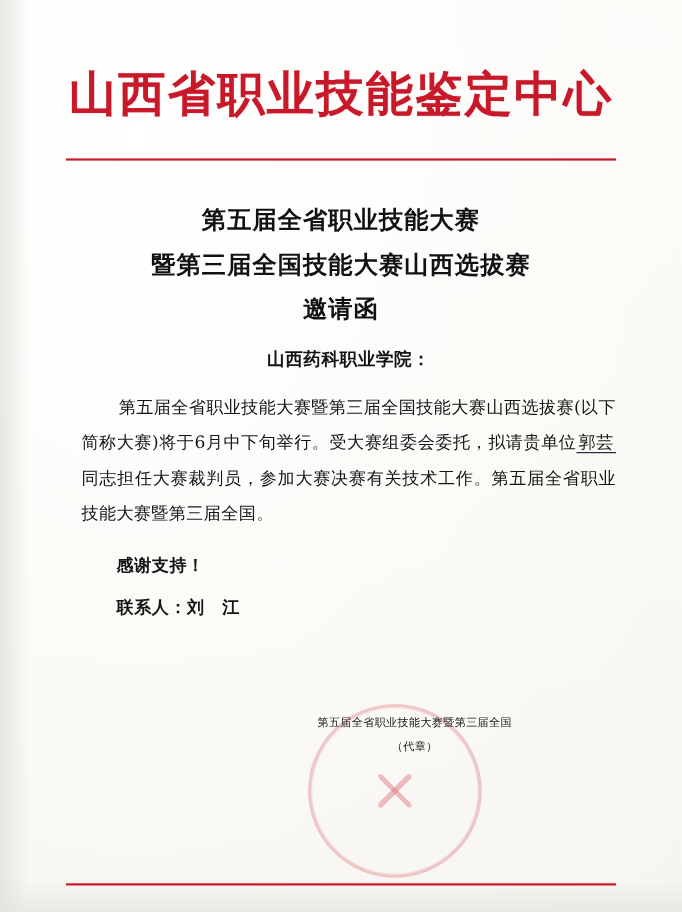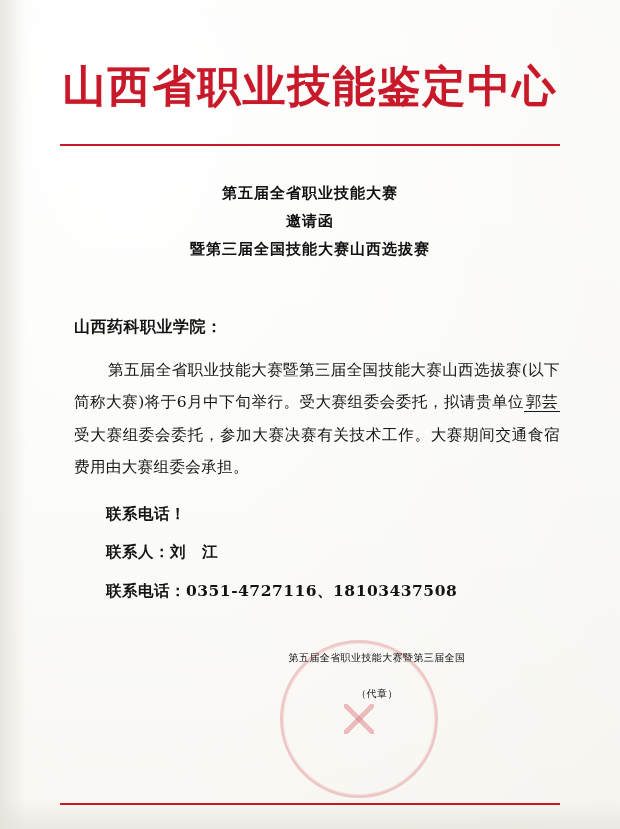--- a/index.html
+++ b/index.html
@@ -61,38 +61,39 @@
   .doc-title {
     position: absolute;
     top: 180px;
     left: 0;
     right: 0;
     text-align: center;
     color: #111111;
   }
   .doc-title div {
     font-weight: bold;
-    font-size: 15px;
+    font-size: 22px;
     line-height: 1.85;
     letter-spacing: 1px;
   }
 
   .body-block {
     position: absolute;
     top: 310px;
     left: 74px;
     right: 60px;
     color: #141414;
     font-size: 15.5px;
     line-height: 2.1;
   }
   .salutation {
     font-weight: bold;
     font-size: 16px;
     letter-spacing: 0.5px;
+    text-align: center;
   }
   .para {
     margin-top: 10px;
     text-align: justify;
     text-justify: inter-ideograph;
     letter-spacing: 0.4px;
   }
   .para .indent { display: inline-block; width: 34px; }
   .underline-name {
     border-bottom: 1px solid #0f172a;
@@ -117,21 +118,21 @@
     top: 648px;
     right: 78px;
     width: 330px;
     text-align: center;
     color: #141414;
     font-size: 10px;
     line-height: 2.0;
     letter-spacing: 0.4px;
   }
   .sig-line { white-space: nowrap; }
-  .sig-seal-note { margin-top: 16px; }
+  .sig-seal-note { margin-top: 2px; }
   .sig-date { margin-top: 4px; }
 
   
   .stamp {
     position: absolute;
     left: 280px;
     top: 640px;
     width: 152px;
     height: 152px;
     border-radius: 50%;
@@ -198,40 +199,37 @@
   <div class="edge-shade-bottom"></div>
 
   <div class="letterhead">
     <div class="letterhead-title">山西省职业技能鉴定中心</div>
   </div>
 
   <div class="header-rule"></div>
 
   <div class="doc-title">
     <div>第五届全省职业技能大赛</div>
+    <div>暨第三届全国技能大赛山西选拔赛</div>
     <div>邀请函</div>
-    <div>暨第三届全国技能大赛山西选拔赛</div>
   </div>
 
   <div class="body-block">
     <div class="salutation">山西药科职业学院：</div>
 
     <div class="para">
-      <span class="indent"></span><span>第五届全省职业技能大赛暨第三届全国技能大赛山西选拔赛(以下简称大赛)将于6月中下旬举行。受大赛组委会委托，拟请贵单位</span><span class="underline-name">郭芸</span><span>受大赛组委会委托，参加大赛决赛有关技术工作。大赛期间交通食宿费用由大赛组委会承担。</span>
+      <span class="indent"></span><span>第五届全省职业技能大赛暨第三届全国技能大赛山西选拔赛(以下简称大赛)将于6月中下旬举行。受大赛组委会委托，拟请贵单位</span><span class="underline-name">郭芸</span><span>同志担任大赛裁判员，参加大赛决赛有关技术工作。第五届全省职业技能大赛暨第三届全国。</span>
     </div>
 
-    <div class="thanks">联系电话！</div>
+    <div class="thanks">感谢支持！</div>
 
     <div class="contact-line">
       <span>联系人：</span><span>刘　江</span>
     </div>
 
-    <div class="contact-line">
-      <span>联系电话：</span><span>0351-4727116、18103437508</span>
-    </div>
   </div>
 
   <div class="stamp">
     <div class="stamp-text"></div>
   </div>
 
   <div class="signature">
     <div class="sig-line">第五届全省职业技能大赛暨第三届全国</div>
     <div class="sig-seal-note">（代章）</div>
   </div>

